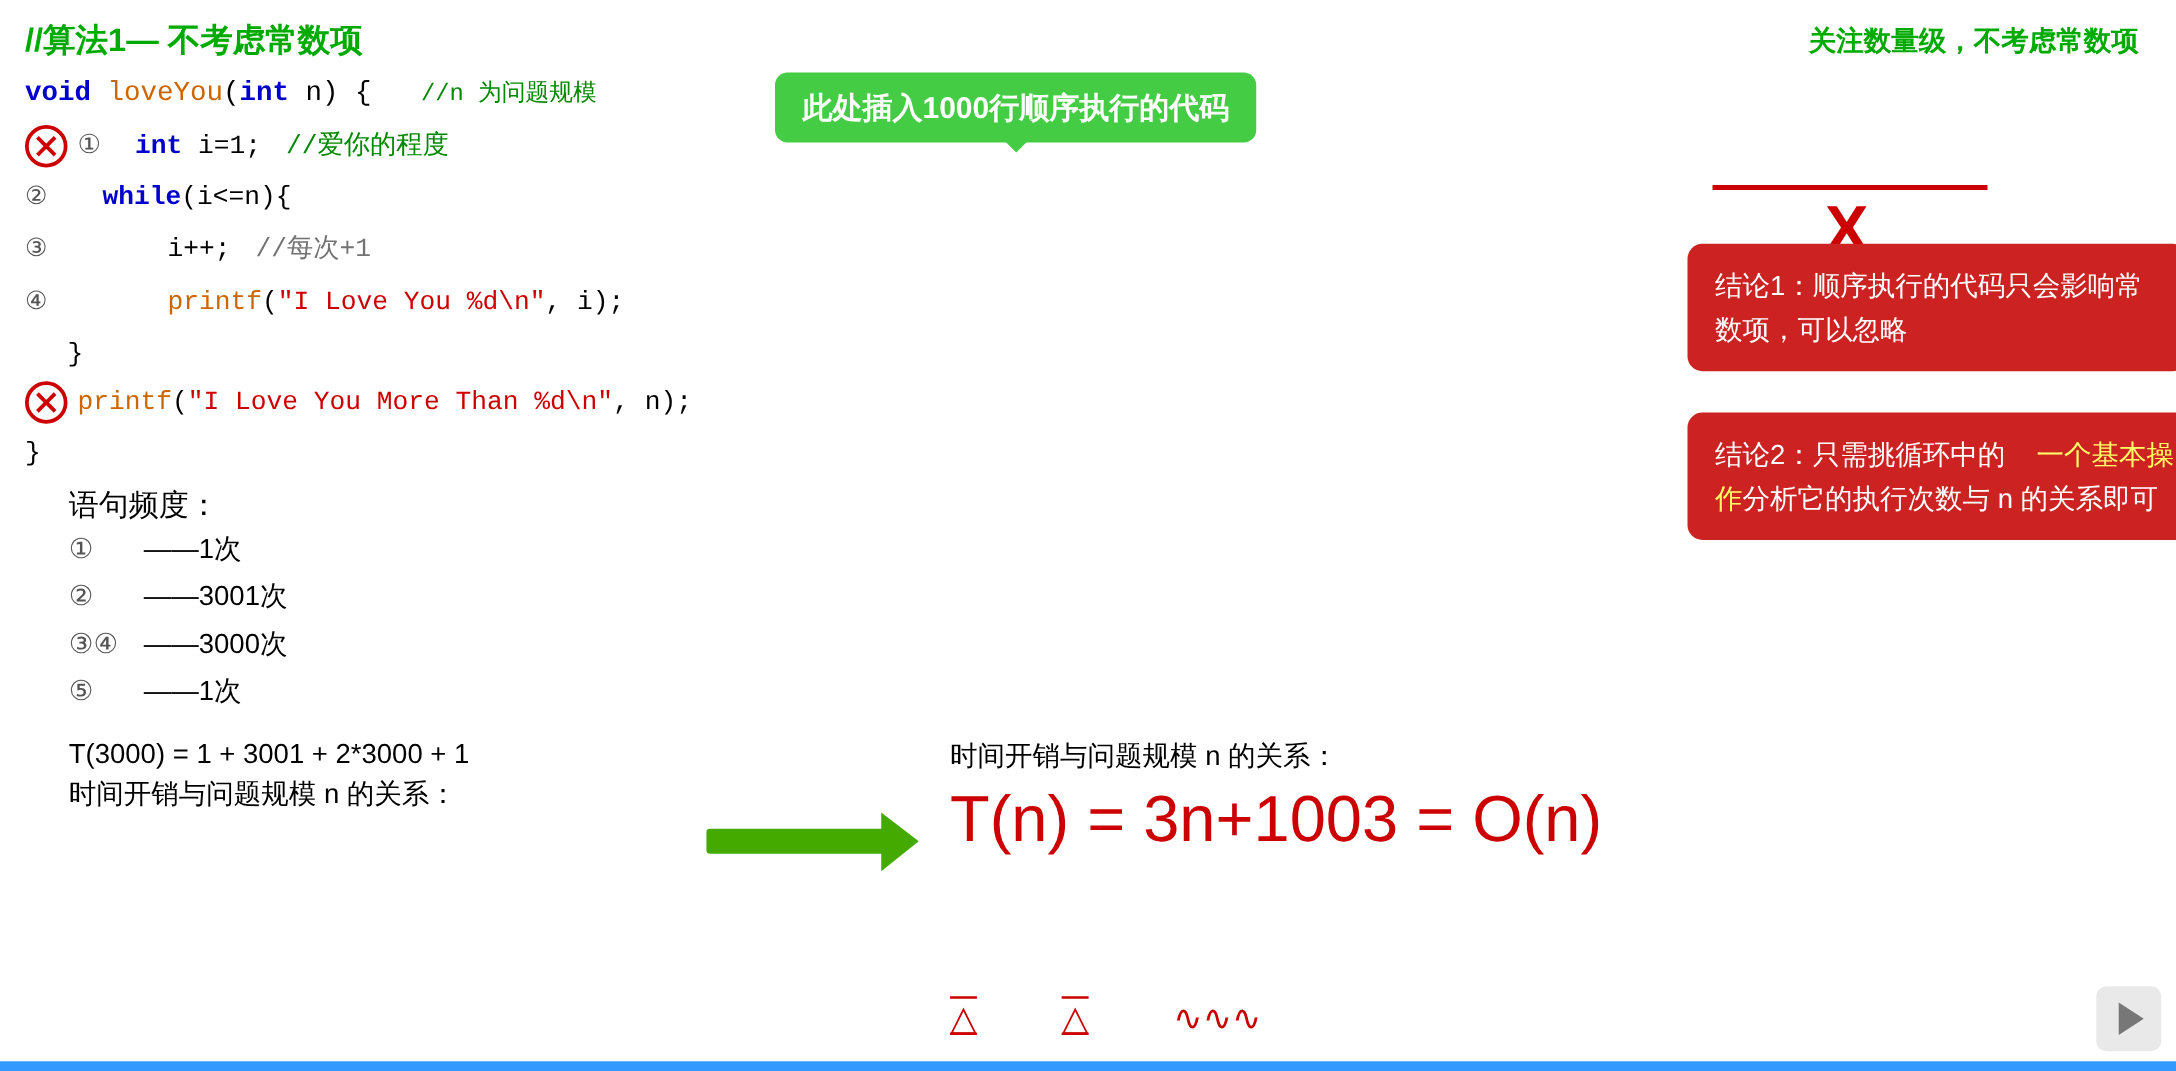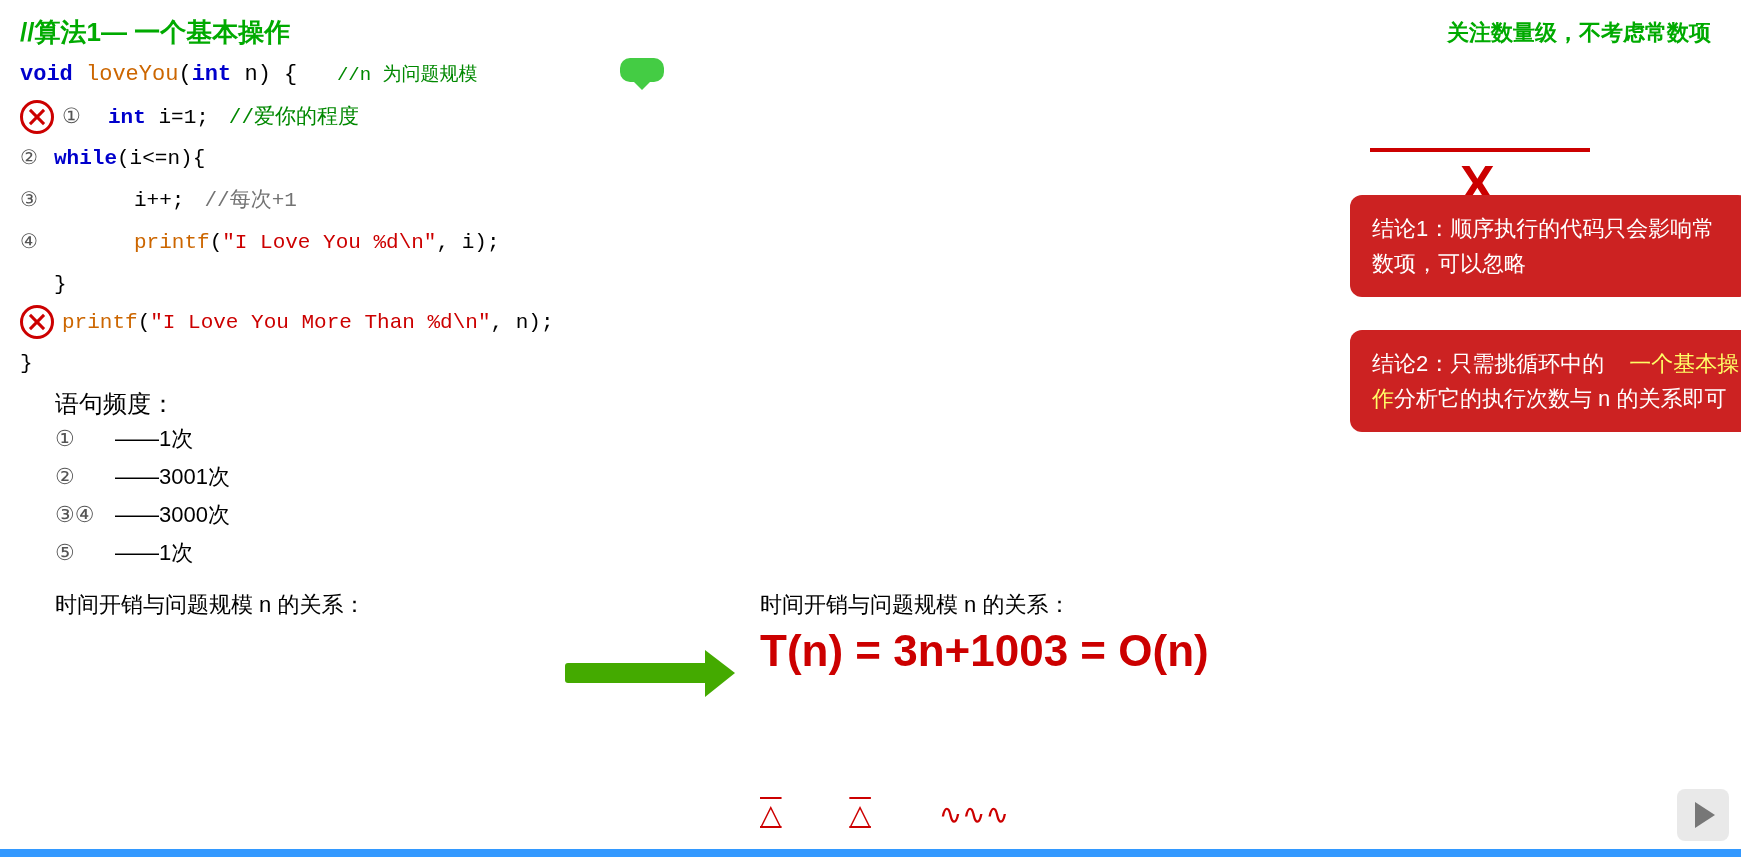--- a/index.html
+++ b/index.html
@@ -72,21 +72,21 @@
       height: 8px;
       background: #3399ff;
     }
   </style>
 </head>
 <body>
 
 <div class="top-right-note">关注数量级，不考虑常数项</div>
 
 <div style="position:absolute;top:15px;left:20px;">
-  <span style="color:#00aa00;font-size:26px;font-weight:bold;">//算法1— 一个基本操作</span>
+  <span style="color:#00aa00;font-size:26px;font-weight:bold;">//算法1— 不考虑常数项</span>
 </div>
 
 <div style="position:absolute;top:55px;left:20px;font-family:'Courier New',monospace;font-size:21px;line-height:1.8;">
 
   <div class="void-line" style="margin-bottom:4px;">
     <span style="color:#0000cc;font-weight:bold;">void</span>&nbsp;
     <span style="color:#cc6600;">loveYou</span>
     <span style="color:#000;">(<span style="color:#0000cc;font-weight:bold;">int</span> n) {</span>
     &nbsp;&nbsp;&nbsp;
     <span style="color:#008800;font-size:19px;">//n 为问题规模</span>
@@ -95,21 +95,21 @@
   <div class="line-with-x">
     <div class="circle-x"></div>
     <span style="color:#555;min-width:26px;">①</span>
     <span class="indent1" style="color:#0000cc;font-weight:bold;margin-left:20px;">int</span>&nbsp;
     <span>i=1;</span>
     <span style="color:#008800;margin-left:20px;">//爱你的程度</span>
   </div>
 
   <div class="line-with-x" style="align-items:center;">
     <span style="color:#555;min-width:34px;font-size:20px;">②</span>
-    <span style="color:#0000cc;font-weight:bold;">while</span>
+    <span style="color:#0000cc;font-weight:bold;margin-left:28px;">while</span>
     <span>(i&lt;=n){</span>
   </div>
 
   <div class="line-with-x" style="align-items:center;">
     <span style="color:#555;min-width:34px;font-size:20px;">③</span>
     <span class="indent2">i++;</span>
     <span style="color:#737373;margin-left:20px;">//每次+1</span>
   </div>
 
   <div class="line-with-x" style="align-items:center;">
@@ -127,20 +127,21 @@
     <span style="color:#cc6600;">printf</span>
     <span>(<span style="color:#cc0000;">"I Love You More Than %d\n"</span>, n);</span>
   </div>
 
   <div>
     <span>}</span>
   </div>
 </div>
 
 <div style="position:absolute;top:58px;left:620px;background:#44cc44;color:#fff;font-size:24px;font-weight:bold;padding:12px 22px;border-radius:10px;white-space:nowrap;z-index:20;">
+  <span>此处插入1000行顺序执行的代码</span>
   
   <div style="position:absolute;bottom:-18px;left:50%;transform:translateX(-50%);border:10px solid transparent;border-top-color:#44cc44;"></div>
 </div>
 
 <div style="position:absolute;top:148px;left:1370px;width:220px;height:4px;background:#cc0000;"></div>
 
 <div style="position:absolute;top:158px;left:1460px;color:#cc0000;font-size:52px;font-weight:bold;line-height:1;">X</div>
 
 <div style="position:absolute;top:195px;left:1350px;width:400px;background:#cc2222;color:#fff;font-size:22px;padding:16px 22px;border-radius:12px;line-height:1.6;z-index:10;">
   <span>结论1：顺序执行的代码只会影响常数项，可以忽略</span>
@@ -168,36 +169,37 @@
     <span style="min-width:60px;color:#555;">③④</span>
     <span>——3000次</span>
   </div>
   <div style="display:flex;align-items:center;margin-bottom:8px;font-size:22px;">
     <span style="min-width:60px;color:#555;">⑤</span>
     <span>——1次</span>
   </div>
 </div>
 
 <div style="position:absolute;top:590px;left:55px;">
+  <div style="font-size:22px;color:#000;margin-bottom:4px;">T(3000) = 1 + 3001 + 2*3000 + 1</div>
   <div style="font-size:22px;color:#000;margin-bottom:6px;">时间开销与问题规模 n 的关系：</div>
 </div>
 
 <svg style="position:absolute;top:645px;left:565px;width:170px;height:55px;" viewBox="0 0 170 55">
   <defs>
     <marker id="arrowhead" markerWidth="10" markerHeight="7" refX="0" refY="3.5" orient="auto">
       <polygon points="0 0, 10 3.5, 0 7" fill="#44aa00"></polygon>
     </marker>
   </defs>
   <rect x="0" y="18" width="150" height="20" fill="#44aa00" rx="3"></rect>
   <polygon points="140,5 170,28 140,52" fill="#44aa00"></polygon>
 </svg>
 
 <div style="position:absolute;top:590px;left:760px;">
   <div style="font-size:22px;color:#000;margin-bottom:6px;">时间开销与问题规模 n 的关系：</div>
-  <div style="font-size:44px;color:#cc0000;font-weight:bold;">
+  <div style="font-size:52px;color:#cc0000;font-weight:normal;">
     T(n) = 3n+1003 = O(n)
   </div>
 </div>
 
 <div style="position:absolute;top:798px;left:760px;color:#cc0000;font-size:28px;">
   <span style="text-decoration:underline overline;">△</span>
   <span style="margin-left:60px;text-decoration:underline overline;">△</span>
   <span style="margin-left:60px;">∿∿∿</span>
 </div>
 

